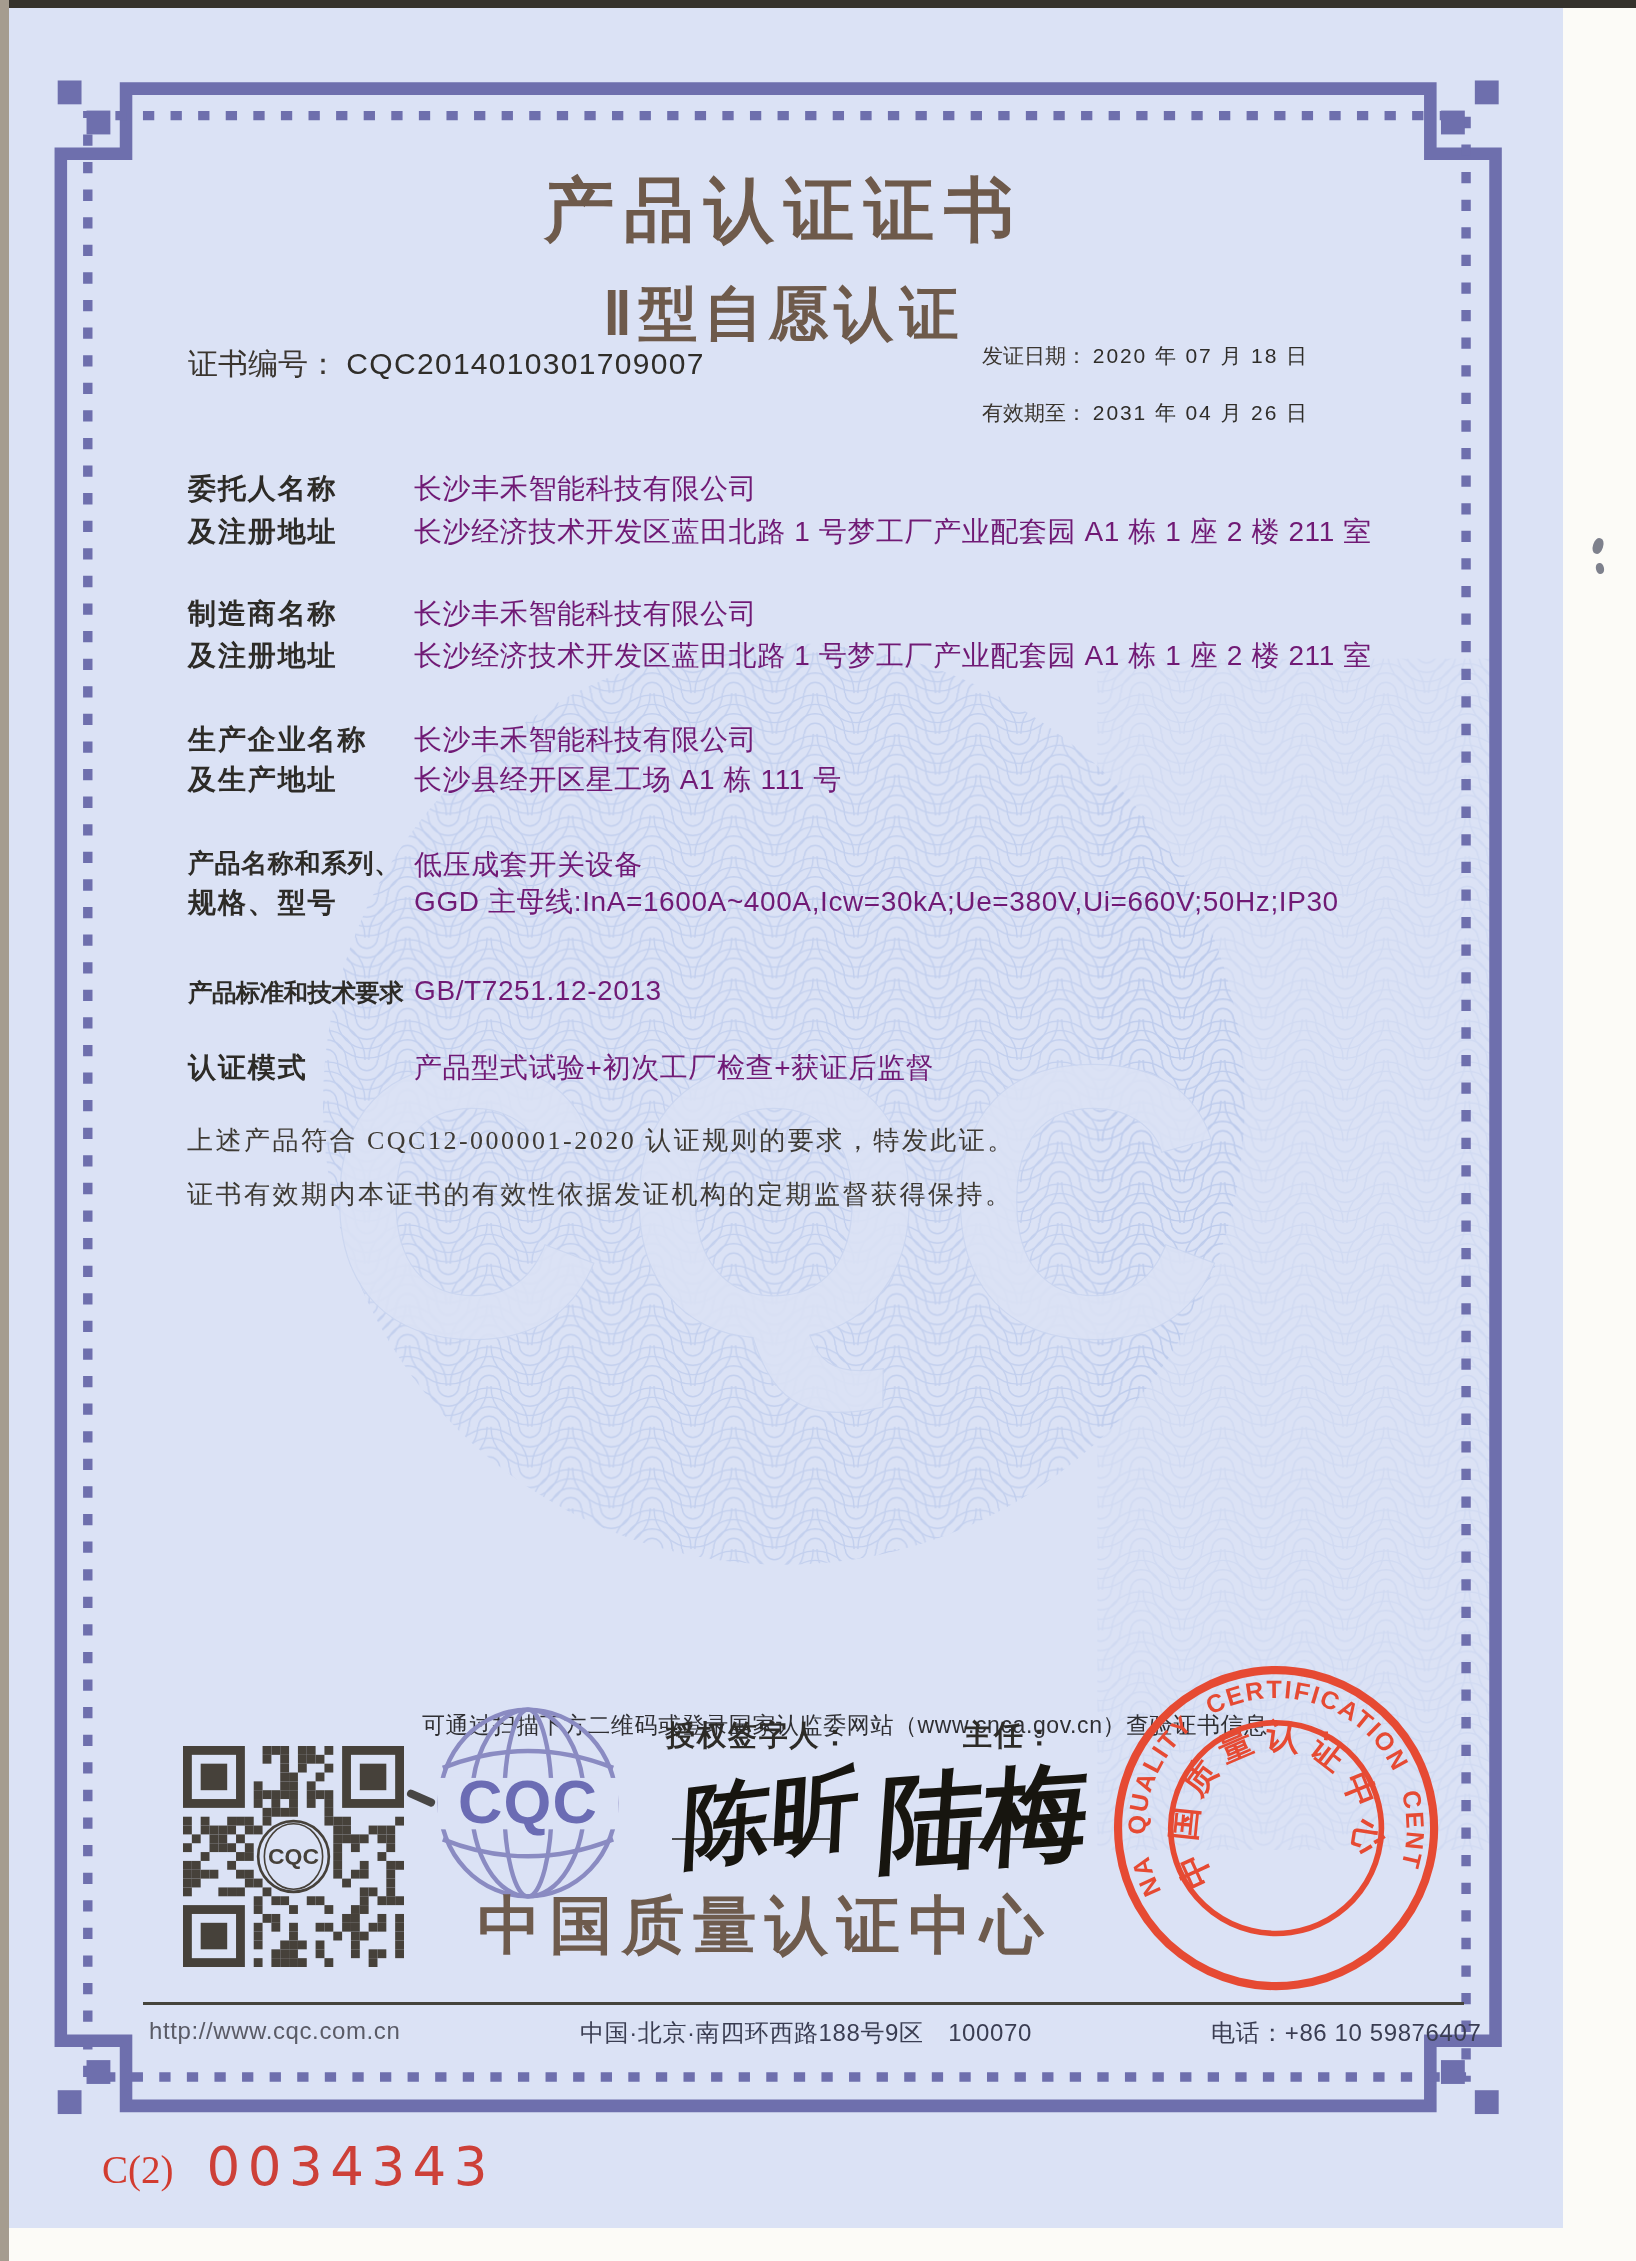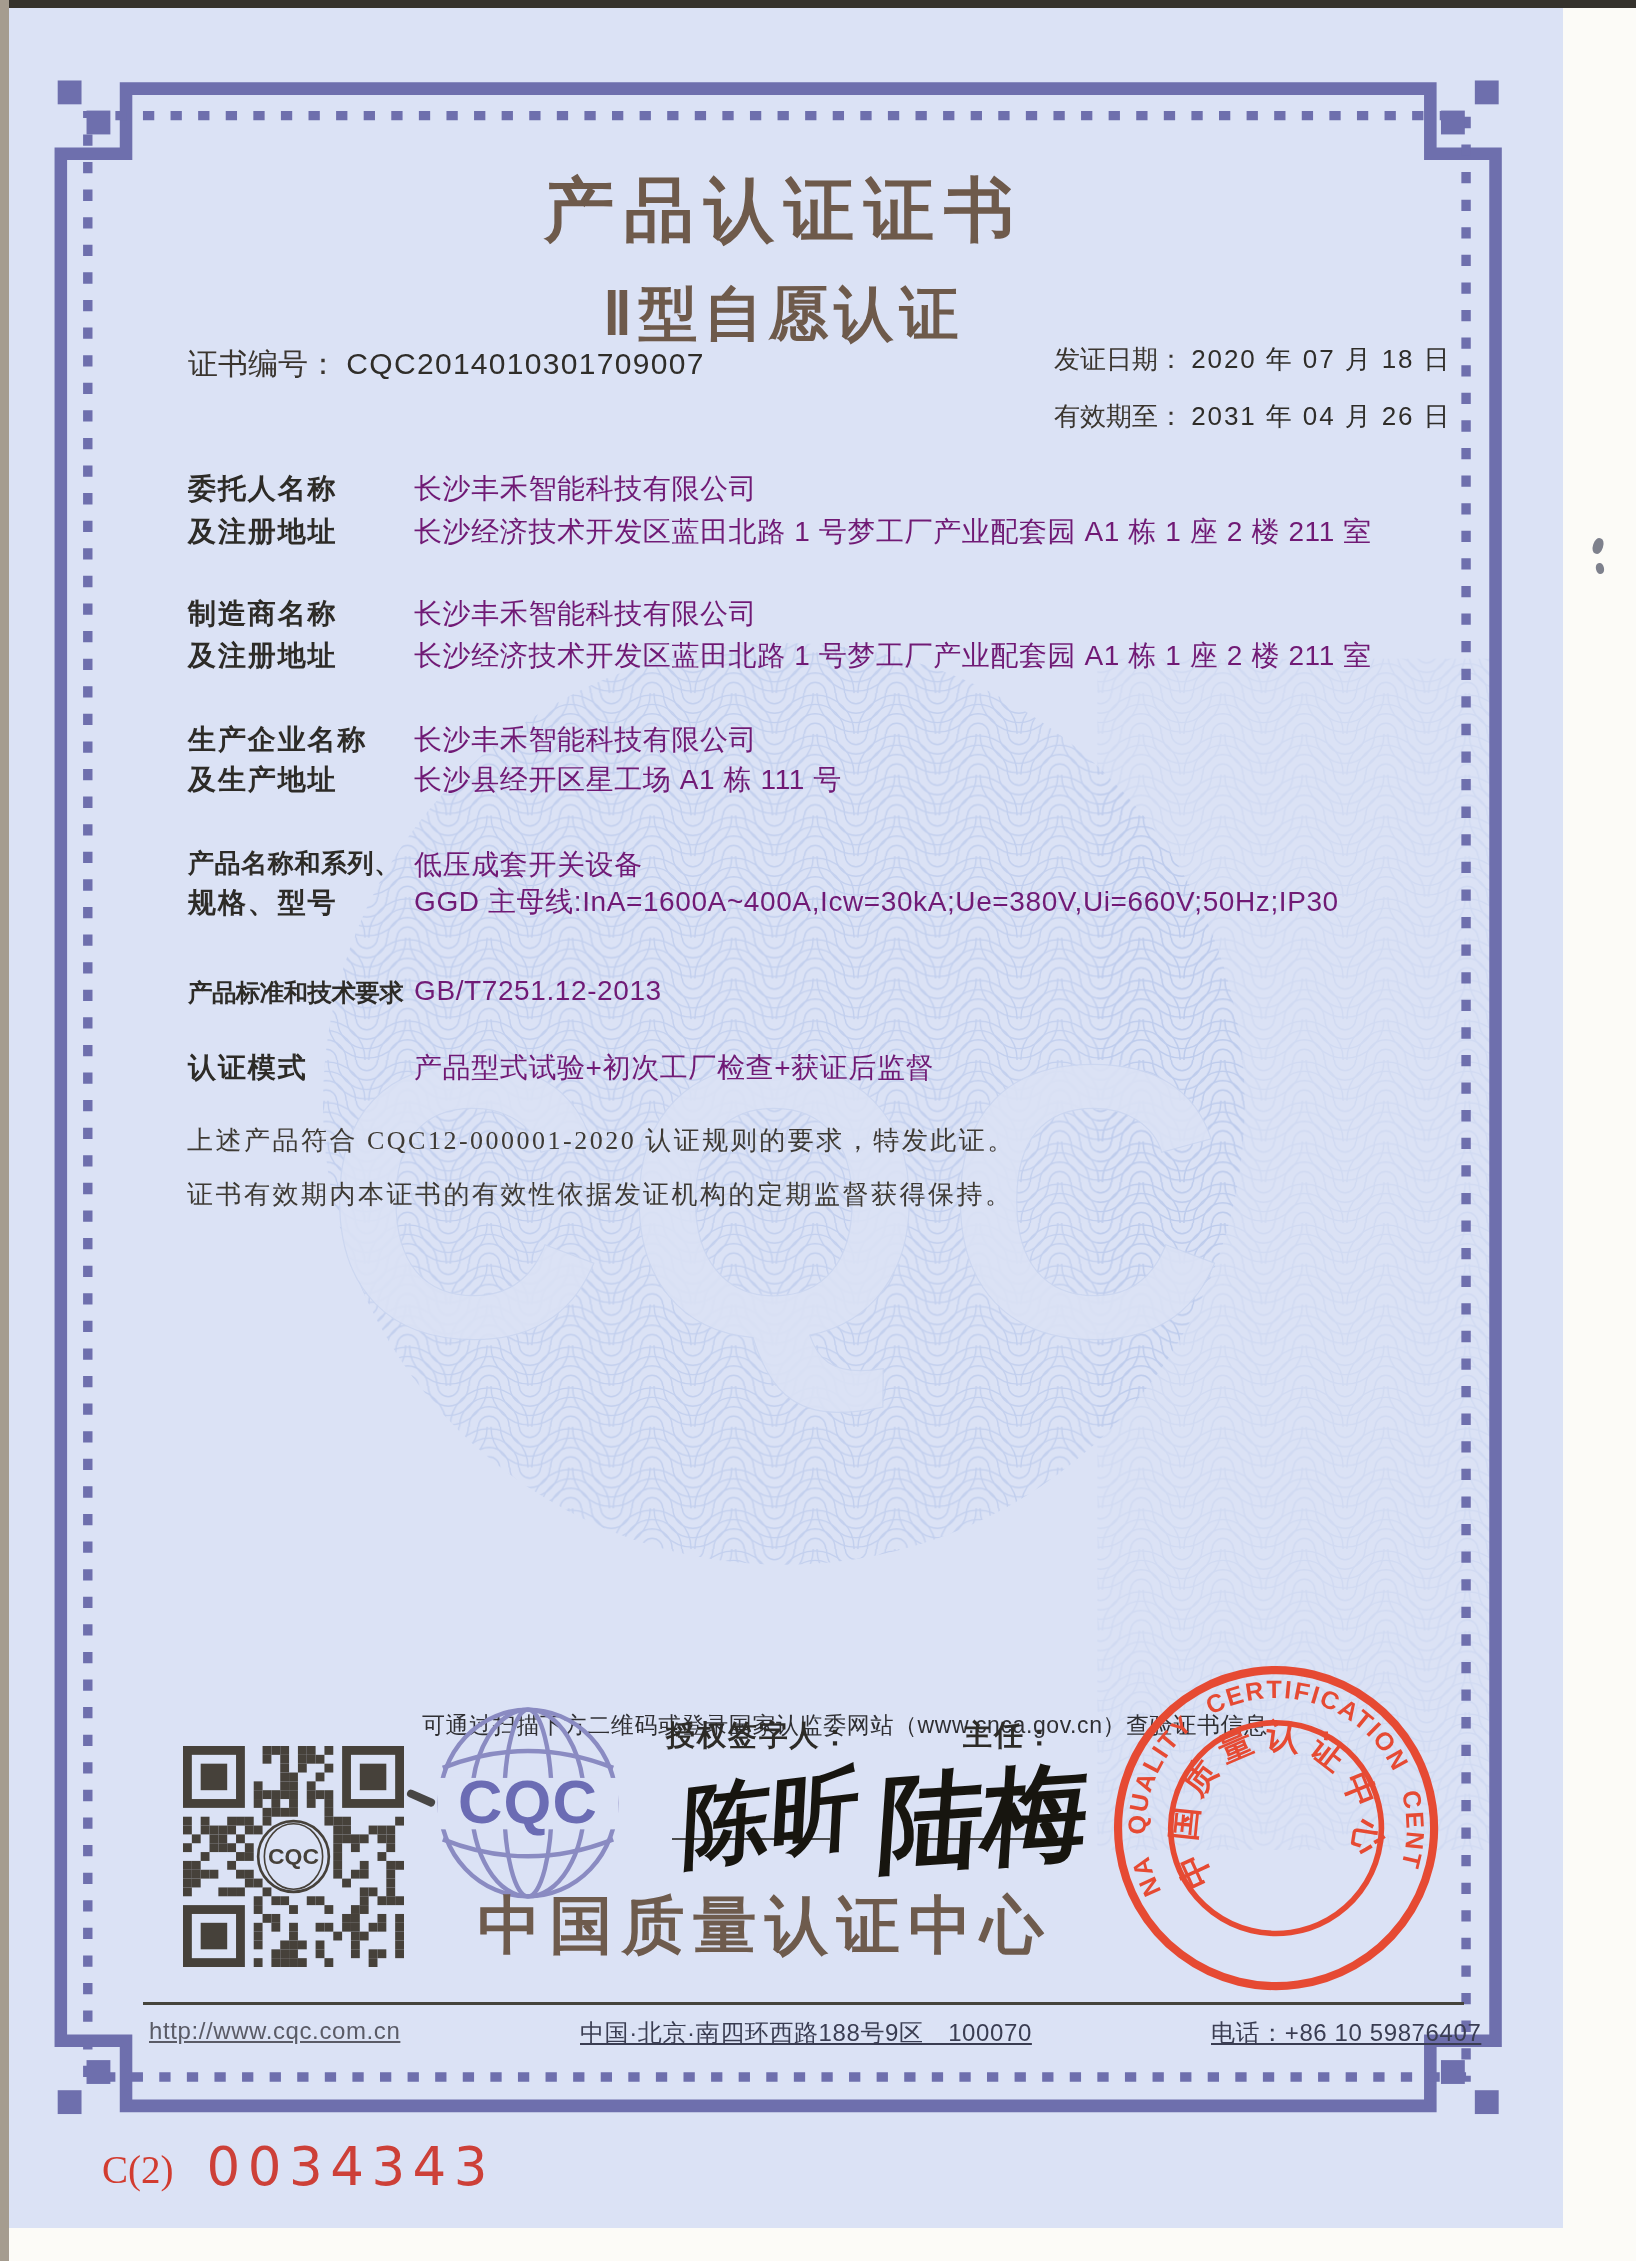--- a/index.html
+++ b/index.html
@@ -10,33 +10,33 @@
   #scan-left{position:absolute;left:0;top:0;width:8.8px;height:2261px;background:#a59c8f;}
   #paper{position:absolute;left:8.8px;top:7.5px;width:1554px;height:2220px;background:#dbe2f5;}
   svg.layer{position:absolute;left:0;top:0;}
   .title{left:0;top:164px;width:1568px;text-align:center;font-size:70px;font-weight:700;
          color:#6e5a4b;letter-spacing:10px;font-family:"Liberation Sans",sans-serif;}
   .subtitle{left:0;top:275px;width:1568px;text-align:center;font-size:59px;font-weight:700;
          color:#6e5a4b;letter-spacing:6.3px;}
   .kai{font-family:"Liberation Serif",serif;color:#3a352f;}
   .certline{left:188px;top:344px;font-size:30px;}
   .certline .val{font-family:"Liberation Sans",sans-serif;color:#2f2d29;letter-spacing:1.3px;}
-  .dateline{left:1054px;font-size:26px;}
+  .dateline{left:982px;font-size:21px;}
   .dateline .val{font-family:"Liberation Sans",sans-serif;color:#2f2d29;letter-spacing:1.9px;}
   .f-label{left:188px;font-size:28px;font-weight:700;color:#2d2b27;letter-spacing:1.9px;}
   .f-value{left:414px;font-size:28px;color:#701a75;letter-spacing:0.6px;text-align:center;}
   .stmt{left:187px;font-size:26px;letter-spacing:2.5px;font-family:"Liberation Serif",serif;color:#3e3a34;}
   .verify{left:422px;top:1710px;font-size:23px;color:#2f2f33;letter-spacing:0.6px;}
   .signlbl{top:1716px;font-size:29px;font-weight:700;color:#2d2b27;letter-spacing:1.9px;}
   .sig{font-family:"Liberation Serif",serif;font-weight:700;color:#17150f;}
   .sigline{height:1.9px;background:#4a4a4a;top:1838px;}
   .orgname{left:0;top:1883px;width:1530px;text-align:center;font-size:63px;font-weight:700;
            color:#6e5b4d;letter-spacing:8.8px;}
   .rule{left:143px;top:2002px;width:1321px;height:3.1px;background:#45443c;}
-  .foot{top:2017px;font-size:24px;color:#3a3d52;letter-spacing:0.6px;text-decoration:underline;}
+  .foot{top:2017px;font-size:24px;color:#3a3d52;letter-spacing:0.6px;}
   #foot-url{left:149px;color:#5a5b66;}
   #foot-addr{left:580px;}
   #foot-phone{left:1211px;}
   .serial{left:102px;top:2142px;display:flex;align-items:flex-end;gap:33px;}
   .serial .pre{font-family:"Liberation Serif",serif;font-size:39px;color:#d23c30;}
   .serial .num{font-size:53px;color:#cd4038;letter-spacing:7.5px;font-weight:500;
                font-family:"DejaVu Sans",sans-serif;line-height:.95;}
   .speck{position:absolute;background:#3b3f55;opacity:.65;border-radius:45%;}
   #inkmark{position:absolute;left:406px;top:1794px;width:30px;height:8.2px;background:#2e2a26;
            border-radius:4.4px;transform:rotate(24deg);opacity:.85;}

